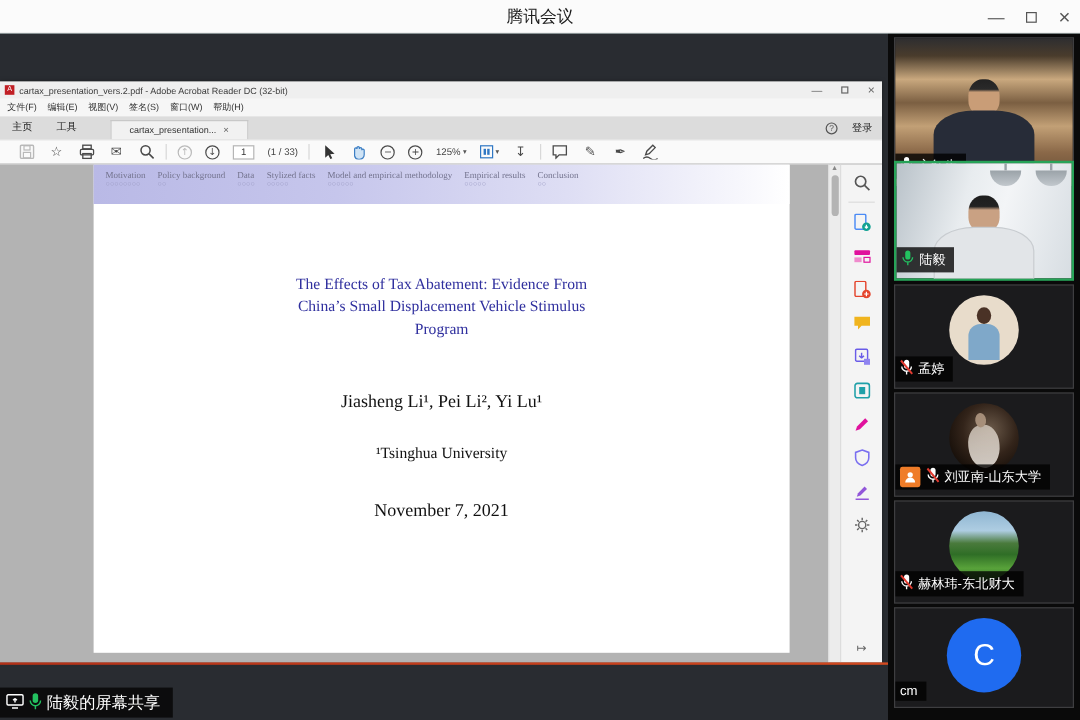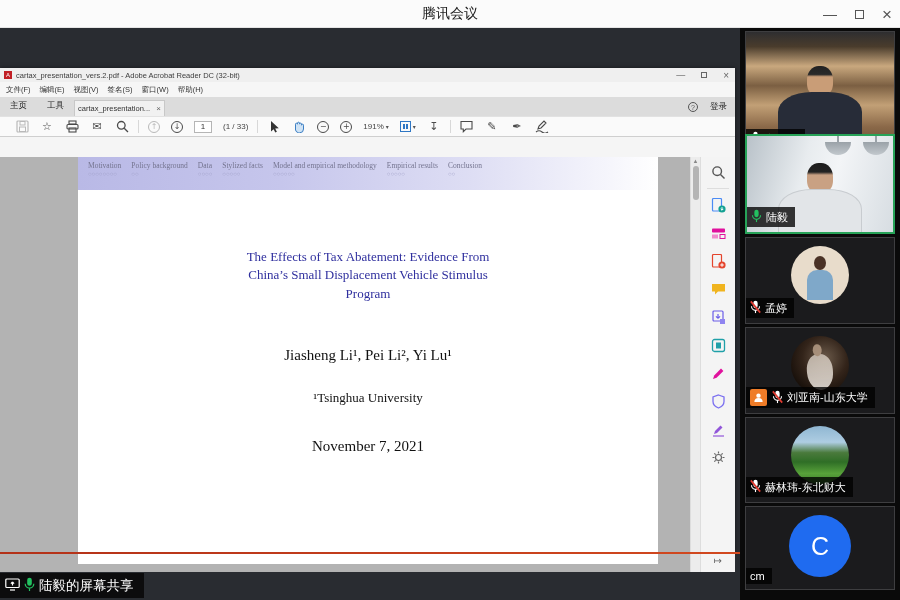--- a/index.html
+++ b/index.html
@@ -26,21 +26,21 @@
   .pdficon { width:8px; height:8px; background:#c11f25; color:#fff; font-size:6px; line-height:8px; text-align:center; flex:0 0 auto; }
   .ac-title { font-size:7.5px; color:#3c3c3c; white-space:nowrap; }
   .ac-controls { position:absolute; right:6px; top:0; height:14px; display:flex; align-items:center; gap:16px; color:#666; }
   .ac-controls .mini { font-size:9px; }
   .ac-controls .rest { width:6px; height:6px; border:1px solid #666; display:inline-block; }
   .ac-controls .cls { font-size:10px; }
   .ac-menubar { height:15px; background:#f6f6f6; display:flex; align-items:center; gap:9px; padding:0 6px; }
   .ac-menubar span { font-size:7.5px; color:#333; }
   .ac-tabbar { position:relative; height:19px; background:#dcdcdc; display:flex; align-items:flex-end; }
   .ac-tab { font-size:8.5px; color:#222; padding:0 10px 4px 10px; }
-  .ac-doctab { height:16px; background:#f1f1f1; border:1px solid #c8c8c8; border-bottom:none; display:flex; align-items:center; gap:6px; padding:0 3px; }
+  .ac-doctab { height:16px; background:#f1f1f1; border:1px solid #c8c8c8; border-bottom:none; display:flex; align-items:center; gap:6px; padding:0 15px; margin-left:18px; }
   .ac-doctab .dt-label { font-size:7.5px; color:#333; }
   .ac-doctab .dt-close { font-size:8px; color:#666; }
   .ac-tab-right { position:absolute; right:8px; top:0; height:19px; display:flex; align-items:center; gap:12px; }
   .help-circ { width:10px; height:10px; border:1px solid #555; border-radius:50%; font-size:7px; color:#555; text-align:center; line-height:10px; }
   .login-lbl { font-size:8.5px; color:#222; }
 
   
   .ac-toolbar { height:21px; background:#fafafa; border-top:1px solid #e2e2e2; border-bottom:1px solid #cfcfcf; display:flex; align-items:center; padding:0 6px; }
   .tb-group { display:flex; align-items:center; gap:11px; padding:0 9px; }
   .tb-sep { width:1px; height:13px; background:#d8d8d8; }
@@ -48,21 +48,21 @@
   .tb-ico svg { display:block; }
   .dim { color:#b9b9b9; }
   .circ-arrow { width:12px; height:12px; border:1px solid currentColor; border-radius:50%; font-size:8px; line-height:11px; text-align:center; }
   .page-input { width:18px; height:12px; border:1px solid #b5b5b5; background:#fff; font-size:8px; text-align:center; color:#333; }
   .tb-text { font-size:8px; color:#444; white-space:nowrap; }
   .caret { font-size:6px; color:#555; margin-left:2px; }
   .pageview-ico { width:11px; height:11px; border:1.3px solid #2f77c4; display:flex; align-items:center; justify-content:center; gap:1px; }
   .pageview-ico i { width:2px; height:5px; background:#2f77c4; }
 
   
-  .ac-doc { position:relative; height:415px; background:#b3b3b3; overflow:hidden;margin-top:20px; }
+  .ac-doc { position:relative; height:415px; background:#b3b3b3; overflow:hidden; }
   .pdf-page { position:absolute; left:78px; top:0; width:580px; height:407px; background:#fff; }
   .scrollbar { position:absolute; left:690px; top:0; width:10px; height:415px; background:#ececec; border-left:1px solid #ddd; }
   .sb-caret { display:block; text-align:center; font-size:6px; color:#888; padding-top:1px; }
   .sb-thumb { margin:2px auto 0; width:6px; height:34px; background:#b4b4b4; border-radius:3px; }
   .tools-pane { position:absolute; left:700px; top:0; width:35px; height:415px; background:#f4f4f4; border-left:1px solid #ddd; display:flex; flex-direction:column; align-items:center; padding-top:7px; gap:12px; }
   .tp-ico { width:16px; height:16px; display:flex; align-items:center; justify-content:center; }
   .tp-expand { position:absolute; left:0; right:0; bottom:6px; text-align:center; font-size:10px; color:#666; }
   .tp-sep { width:22px; height:1px; background:#ddd; margin:-4px 0; }
 
   
@@ -200,21 +200,21 @@
               </svg>
           </span>
           <span class="tb-ico">
             <svg width="13" height="13" viewBox="0 0 13 13">
                 <path d="M2.5 8 V4.2 a1 1 0 0 1 2 0 V3.2 a1 1 0 0 1 2 0 v.9 a1 1 0 0 1 2 0 v1.1 a1 1 0 0 1 2 0 V9 a3.8 3.8 0 0 1 -3.8 3.8 h-1 A3.8 3.8 0 0 1 2.5 10 z" fill="#cfe3f5" stroke="#3d7fc4" stroke-width="1"></path>
               </svg>
           </span>
           <span class="tb-ico circ-arrow">−</span>
           <span class="tb-ico circ-arrow">+</span>
           <span style="display:flex;align-items:center;">
-            <span class="tb-text">191%</span>
+            <span class="tb-text">125%</span>
             <span class="caret">▾</span>
           </span>
           <span style="display:flex;align-items:center;">
             <span class="pageview-ico">
                 <i></i>
                 <i></i>
               </span>
             <span class="caret">▾</span>
           </span>
           <span class="tb-ico">↧</span>

